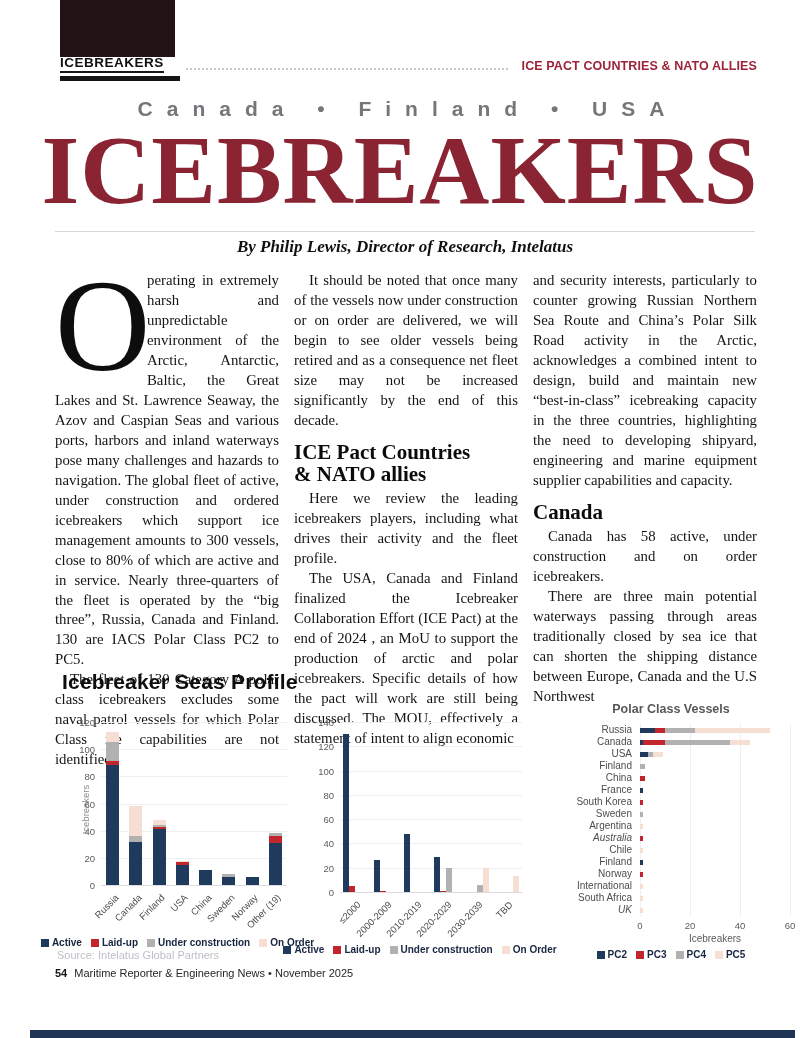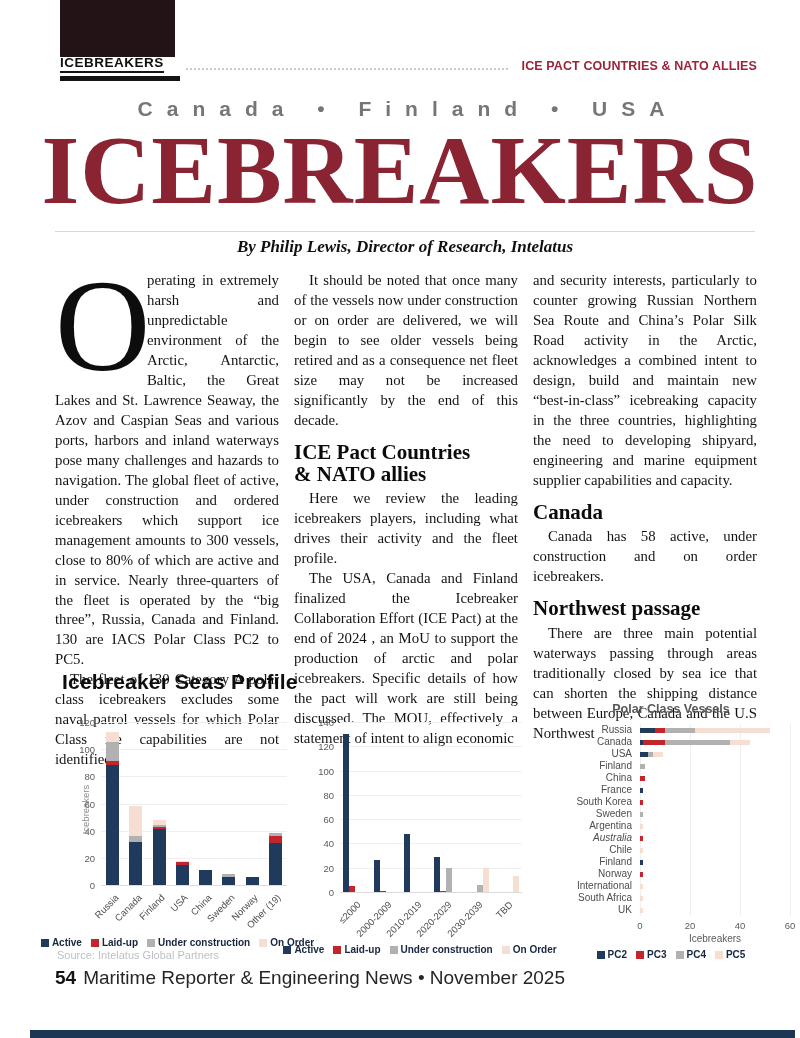--- a/index.html
+++ b/index.html
@@ -73,21 +73,21 @@
   .ylab {
     position:absolute; font-size:9.5px; color:#8b8b8b;
     transform:rotate(-90deg); transform-origin:center; white-space:nowrap;
   }
   .xlab { position:absolute; text-align:center; font-size:10px; color:#5b5b5b; }
   .legend { position:absolute; left:0; right:0; display:flex; justify-content:center; gap:9px; font-size:10px; color:#17253f; font-weight:bold; }
   .legend .item { display:flex; align-items:center; gap:3px; white-space:nowrap; }
   .legend .swatch { width:8px; height:8px; display:inline-block; }
   
   .source-line { position:absolute; left:57px; top:949px; font-family:"Liberation Sans", sans-serif; font-size:11px; color:#bcbfc5; }
-  .footer-line { position:absolute; left:55px; top:967px; font-family:"Liberation Sans", sans-serif; font-size:19px; color:#262626; }
+  .footer-line { position:absolute; left:55px; top:967px; font-family:"Liberation Sans", sans-serif; font-size:11px; color:#262626; }
   .footer-line .pg { font-weight:bold; color:#141414; margin-right:7px; }
   .bottom-bar { position:absolute; left:30px; width:765px; bottom:0; height:8px; background:#1e3553; }
 </style>
 </head>
 <body>
 
 <div class="page">
 
   <div class="corner-square"></div>
   <div class="section-tab">ICEBREAKERS</div>
@@ -109,21 +109,20 @@
       <p class="indent">It should be noted that once many of the vessels now under construction or on order are delivered, we will begin to see older vessels being retired and as a consequence net fleet size may not be increased significantly by the end of this decade.</p>
       <div class="col-heading">ICE Pact Countries
 &amp; NATO allies</div>
       <p class="indent">Here we review the leading icebreakers players, including what drives their activity and the fleet profile.</p>
       <p class="indent">The USA, Canada and Finland finalized the Icebreaker Collaboration Effort (ICE Pact) at the end of 2024 , an MoU to support the production of arctic and polar icebreakers. Specific details of how the pact will work are still being discussed. The MOU, effectively a statement of intent to align economic</p>
     </div>
     <div class="col">
       <p>and security interests, particularly to counter growing Russian Northern Sea Route and China’s Polar Silk Road activity in the Arctic, acknowledges a combined intent to design, build and maintain new “best-in-class” icebreaking capacity in the three countries, highlighting the need to developing shipyard, engineering and marine equipment supplier capabilities and capacity.</p>
       <div class="col-heading">Canada</div>
       <p class="indent">Canada has 58 active, under construction and on order icebreakers.</p>
-      <div class="col-heading">Northwest passage</div>
       <p class="indent">There are three main potential waterways passing through areas traditionally closed by sea ice that can shorten the shipping distance between Europe, Canada and the U.S Northwest</p>
     </div>
   </div>
 
   <div class="fleet-title">Icebreaker Seas Profile</div>
   <div class="charts-row">
     <div class="chart-panel" id="chart0" style="left:0; width:245px;">
         <div class="plot" style="left: 46px; top: 22px; width: 186px; height: 163px;">
           <div class="grid-h zero" style="top: 163px;"></div>
           <div class="ytick" style="top: 158px;">0</div>
@@ -248,21 +247,21 @@
         <div class="c-title">Polar Class Vessels</div>
         <div class="plot" style="left: 98px; top: 24px; width: 150px; height: 192px;">
           <div class="grid-v" style="left: 0px;"></div>
           <div class="xtick" style="left: -15px; top: 196px;">0</div>
           <div class="grid-v" style="left: 50px;"></div>
           <div class="xtick" style="left: 35px; top: 196px;">20</div>
           <div class="grid-v" style="left: 100px;"></div>
           <div class="xtick" style="left: 85px; top: 196px;">40</div>
           <div class="grid-v" style="left: 150px;"></div>
           <div class="xtick" style="left: 135px; top: 196px;">60</div>
-          <div class="hcat" style="left: -96px; top: 180px; width: 88px;">UK</div>
+          <div class="hcat" style="left: -96px; top: 180px; width: 88px; font-style: italic;">UK</div>
           <div class="bar" style="left: 0px; top: 183.5px; width: 2.5px; height: 5px; background: rgb(247, 222, 210);"></div>
           <div class="hcat" style="left: -96px; top: 168px; width: 88px;">South Africa</div>
           <div class="bar" style="left: 0px; top: 171.5px; width: 2.5px; height: 5px; background: rgb(247, 222, 210);"></div>
           <div class="hcat" style="left: -96px; top: 156px; width: 88px;">International</div>
           <div class="bar" style="left: 0px; top: 159.5px; width: 2.5px; height: 5px; background: rgb(247, 222, 210);"></div>
           <div class="hcat" style="left: -96px; top: 144px; width: 88px;">Norway</div>
           <div class="bar" style="left: 0px; top: 147.5px; width: 2.5px; height: 5px; background: rgb(194, 37, 43);"></div>
           <div class="hcat" style="left: -96px; top: 132px; width: 88px;">Finland</div>
           <div class="bar" style="left: 0px; top: 135.5px; width: 2.5px; height: 5px; background: rgb(32, 58, 94);"></div>
           <div class="hcat" style="left: -96px; top: 120px; width: 88px;">Chile</div>

